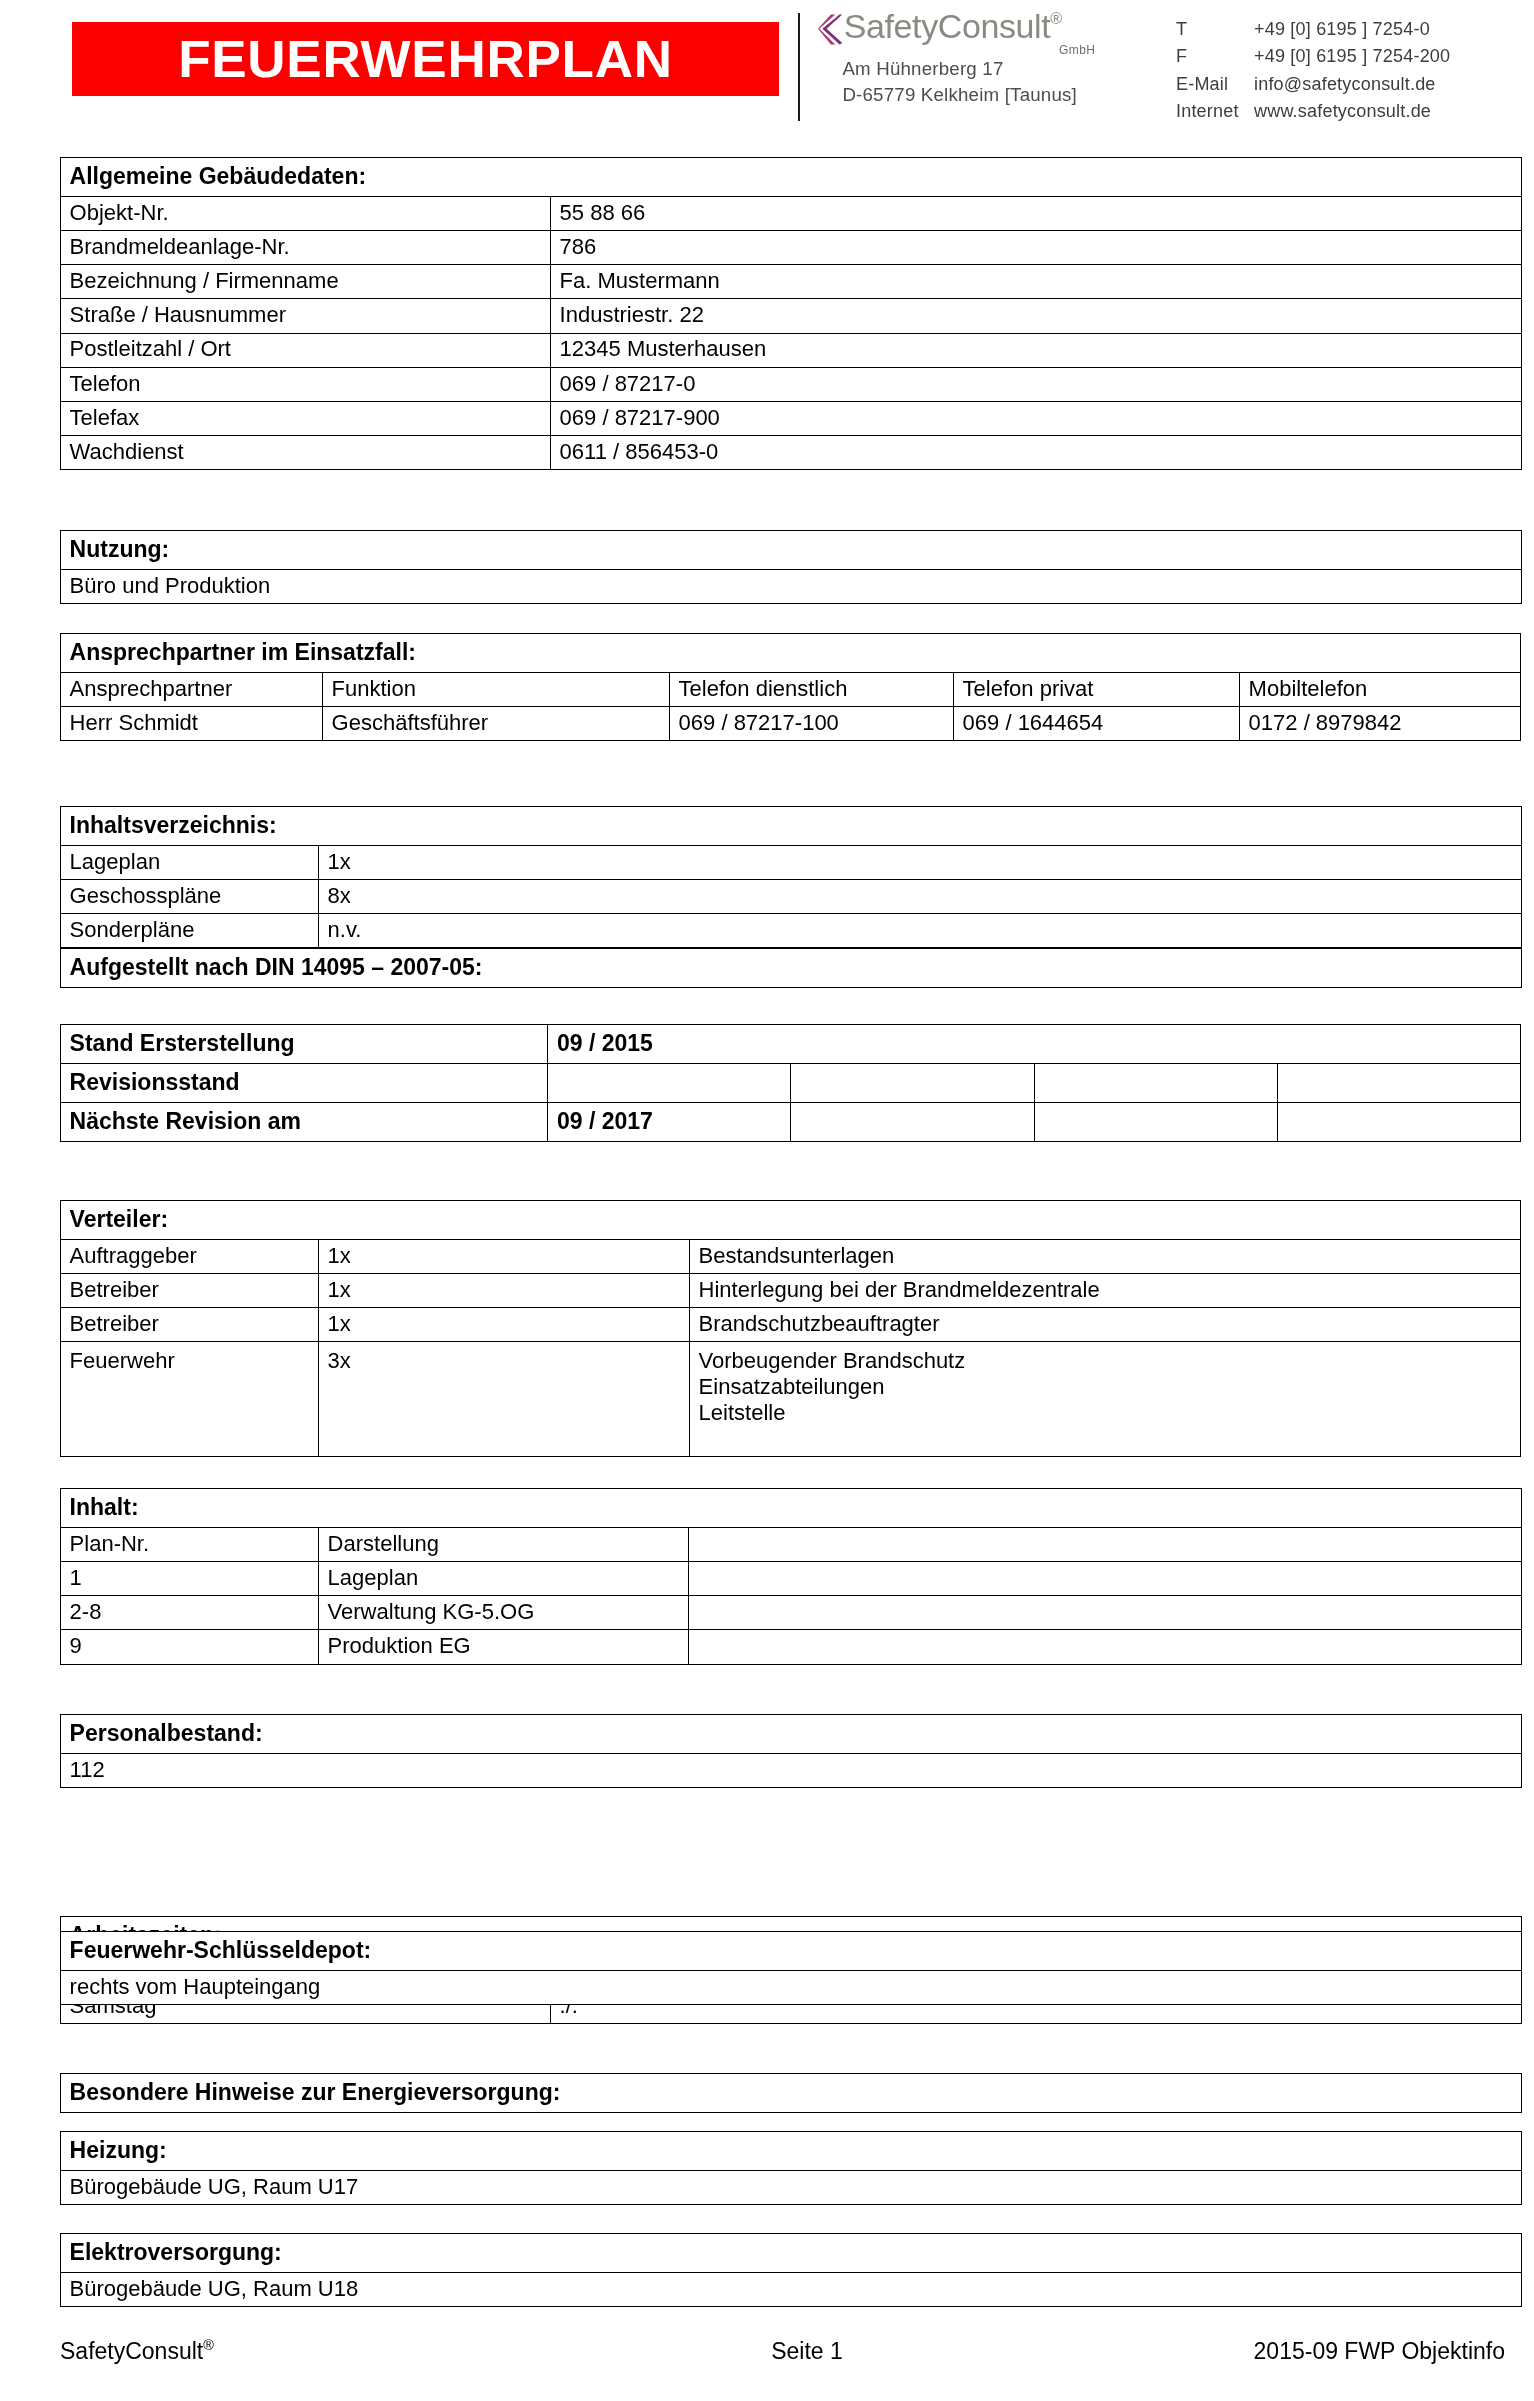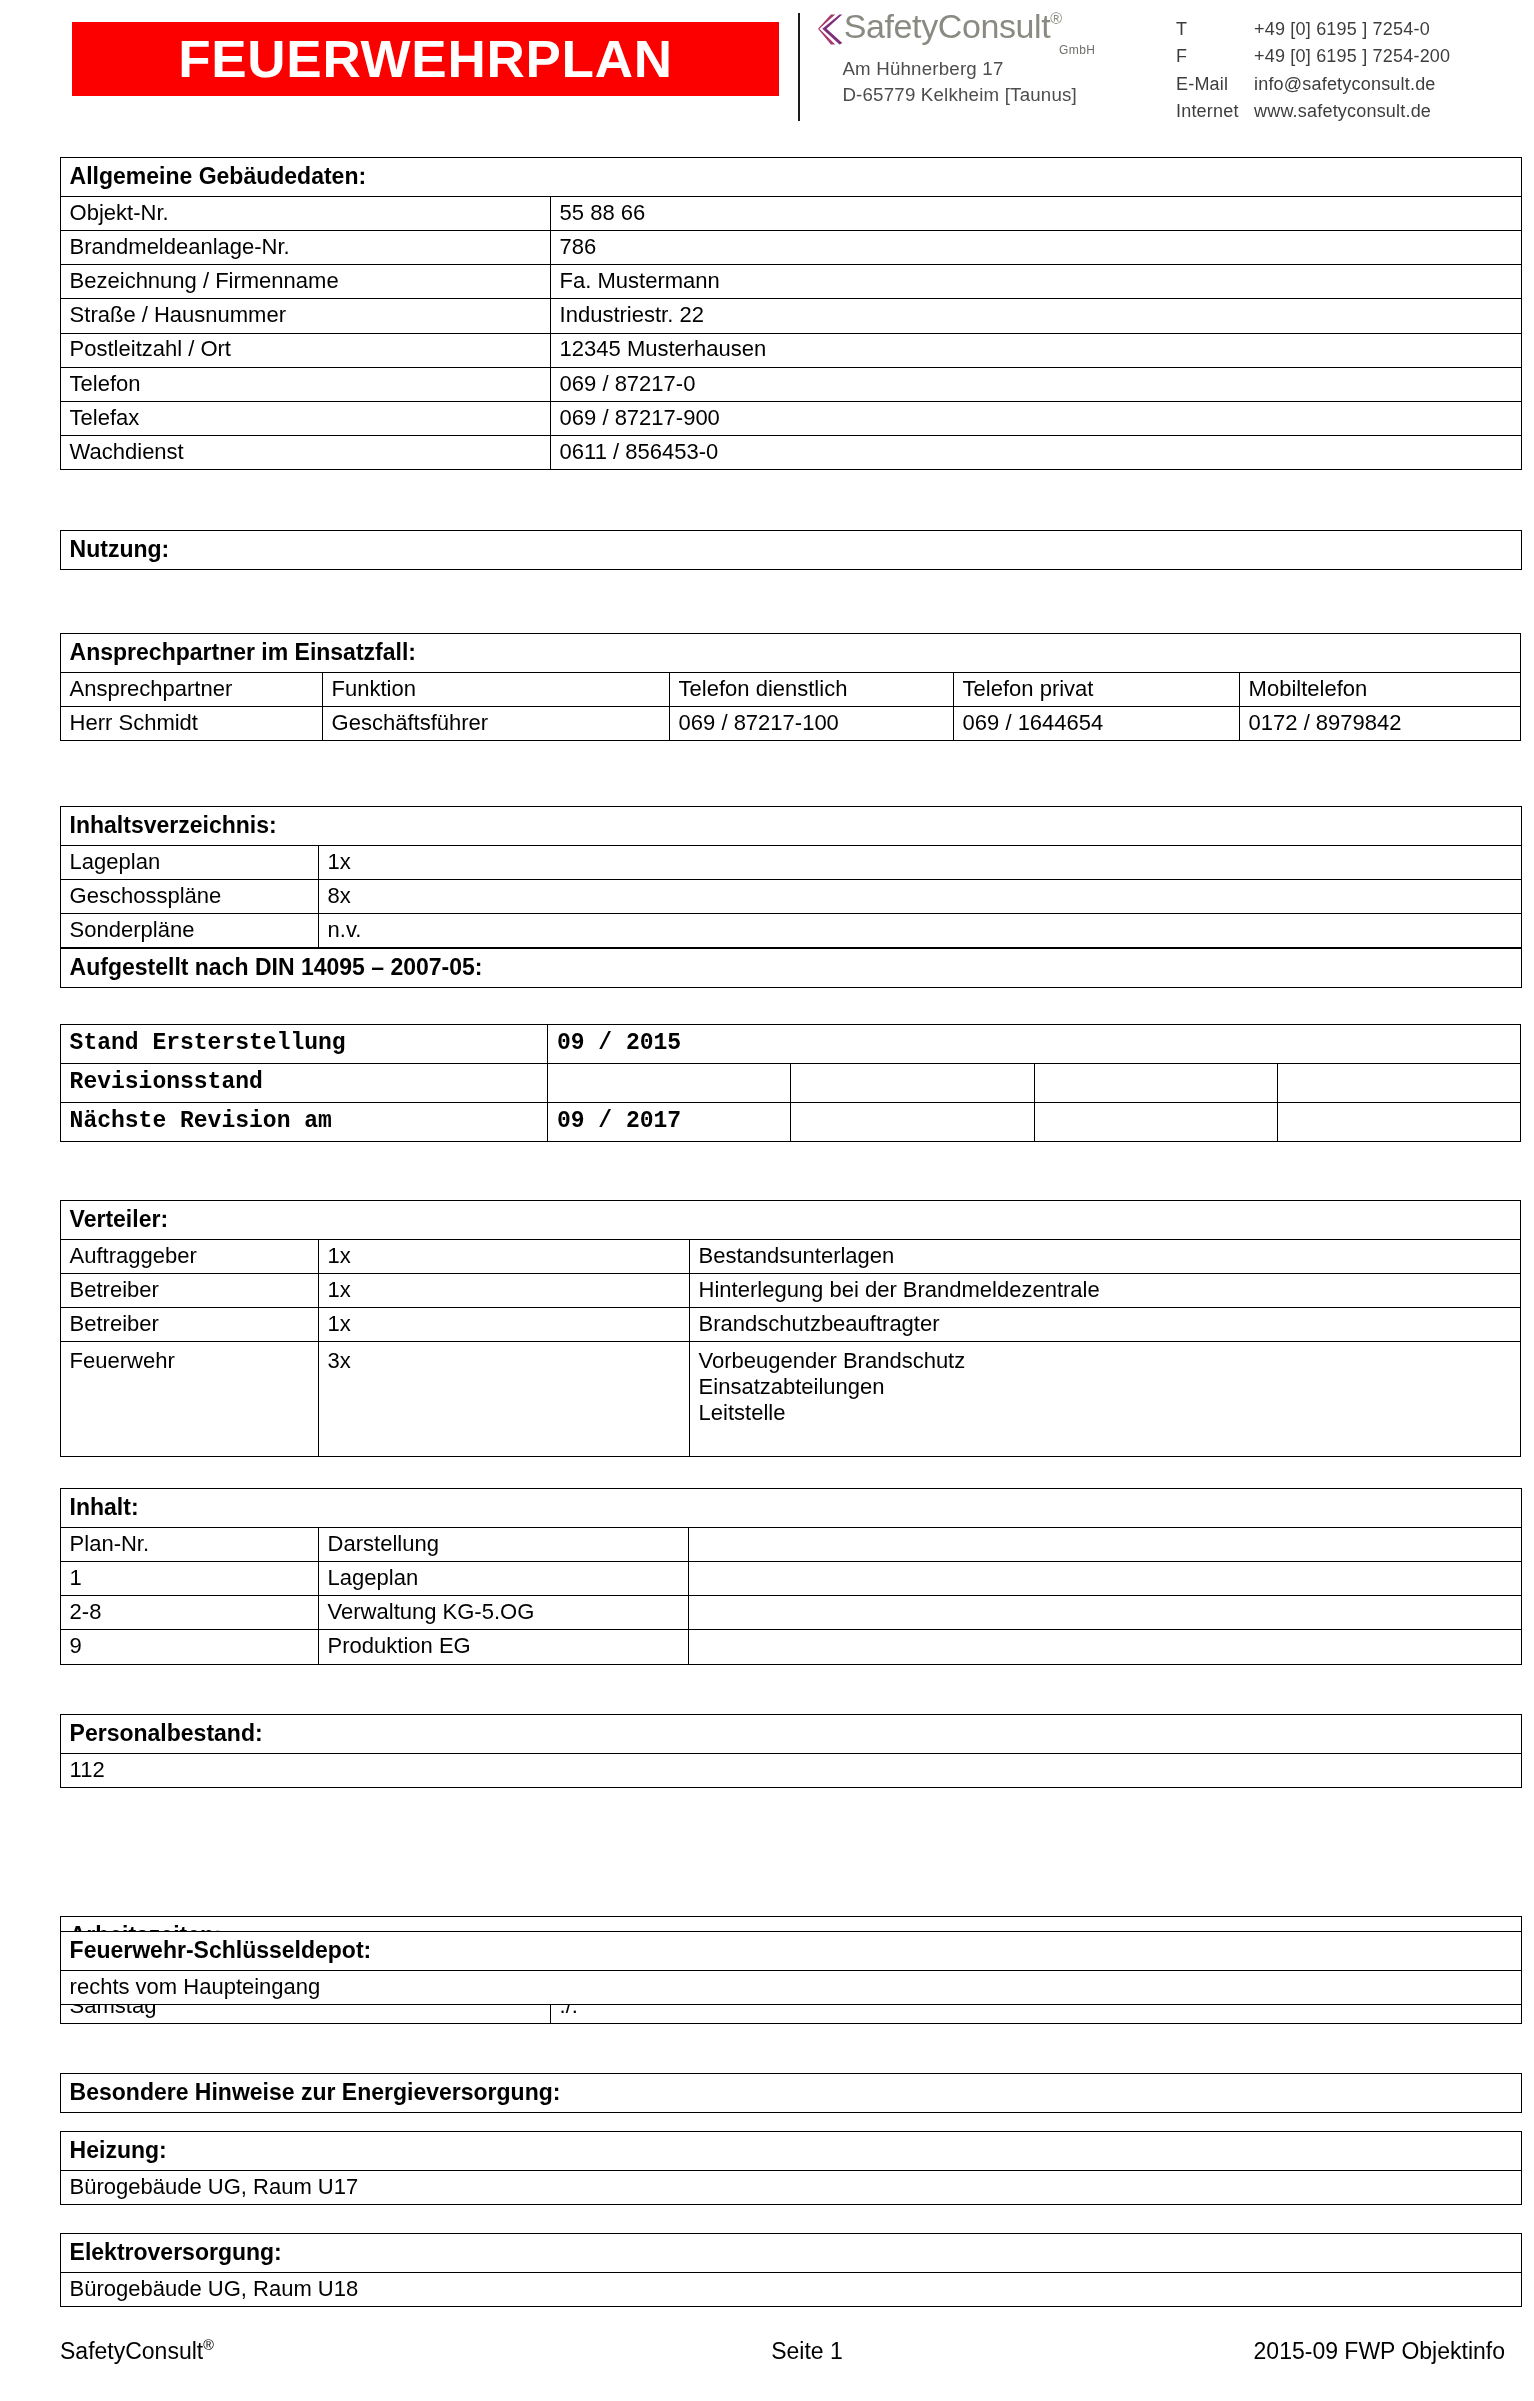--- a/index.html
+++ b/index.html
@@ -240,20 +240,23 @@
   </table>
 
   <table class="tbl" style="top:530px;">
     <colgroup>
         <col style="width:1461px">
       </colgroup>
     <tbody>
       <tr>
         <td class="hd">Nutzung:</td>
       </tr>
+      <tr>
+        <td>Büro und Produktion</td>
+      </tr>
     </tbody>
   </table>
 
   <table class="tbl" style="top:633px;">
     <colgroup>
       <col style="width:262px">
         <col style="width:347px">
         <col style="width:284px">
       <col style="width:286px">
         <col style="width:281px">
@@ -307,21 +310,21 @@
     <colgroup>
         <col style="width:1461px">
       </colgroup>
     <tbody>
       <tr>
         <td class="hd">Aufgestellt nach DIN 14095 – 2007-05:</td>
       </tr>
     </tbody>
   </table>
 
-  <table class="tbl" style="top:1024px;font-family:Liberation Mono, monospace;">
+  <table class="tbl" style="top:1024px;">
     <colgroup>
       <col style="width:487px">
         <col style="width:243px">
         <col style="width:243px">
       <col style="width:243px">
         <col style="width:243px">
     </colgroup>
     <tbody>
       <tr>
         <td class="hd">Stand Ersterstellung</td>

